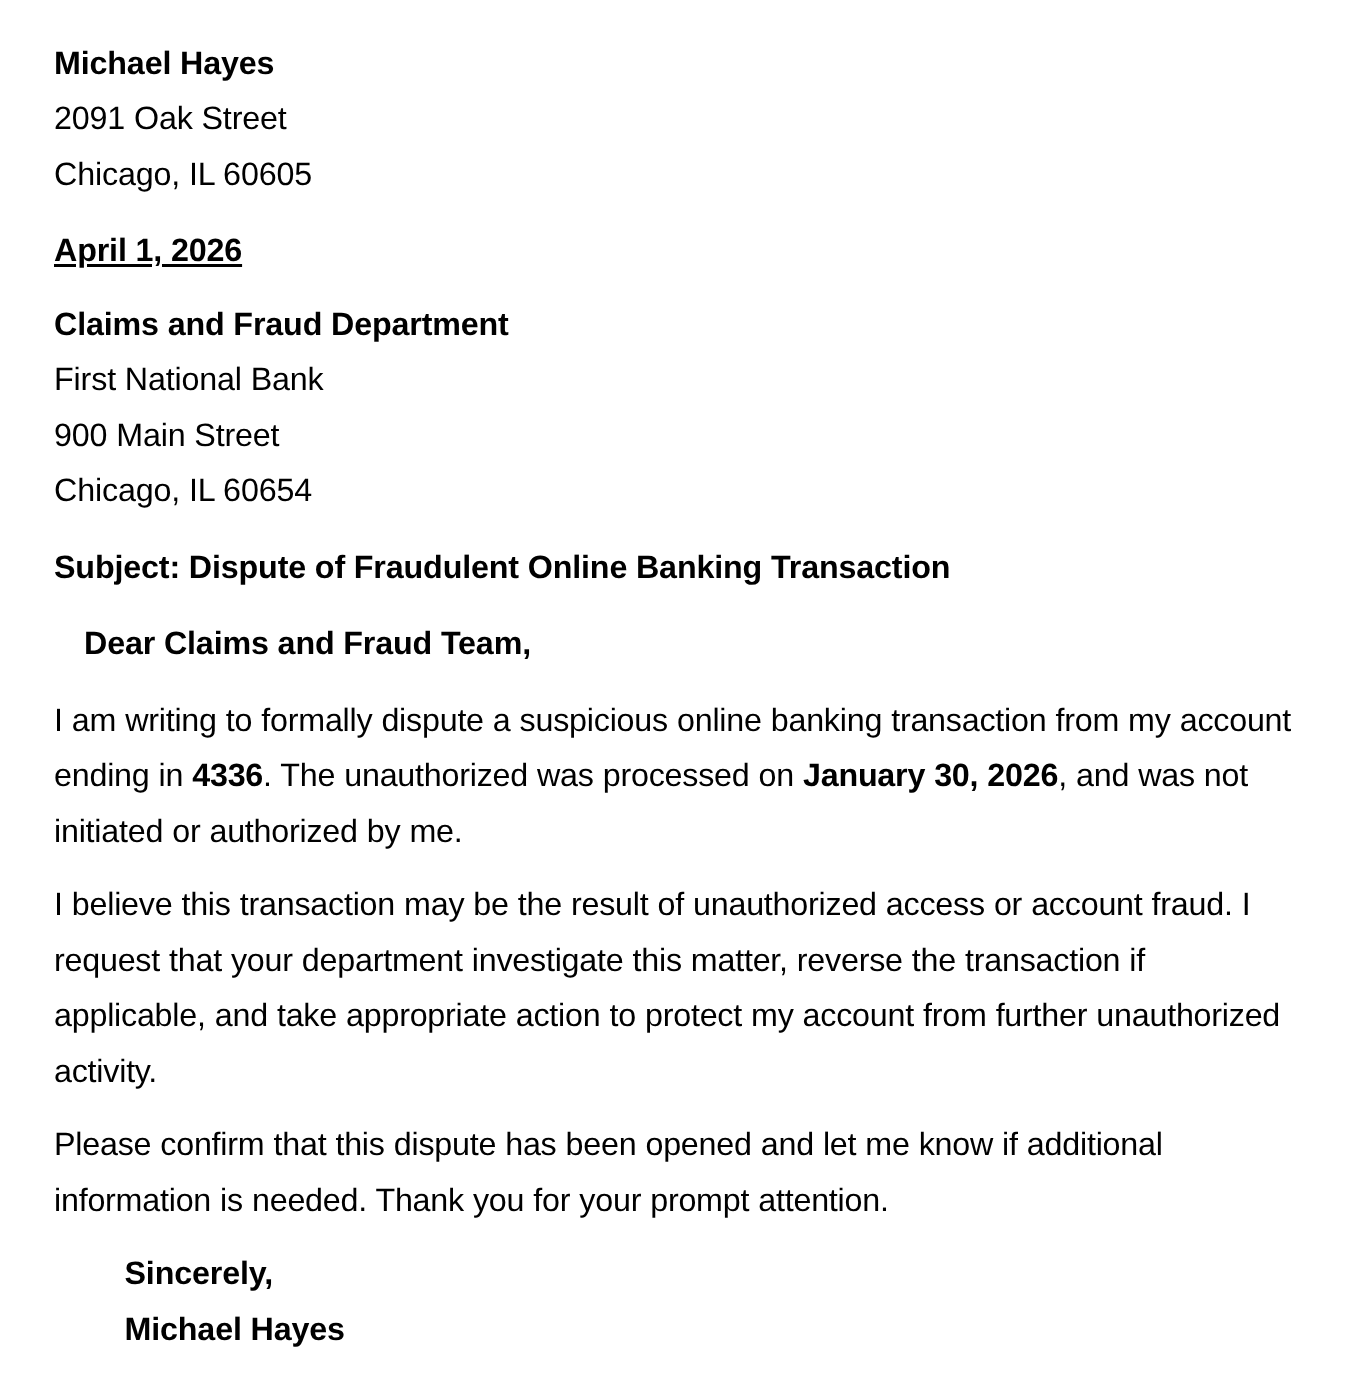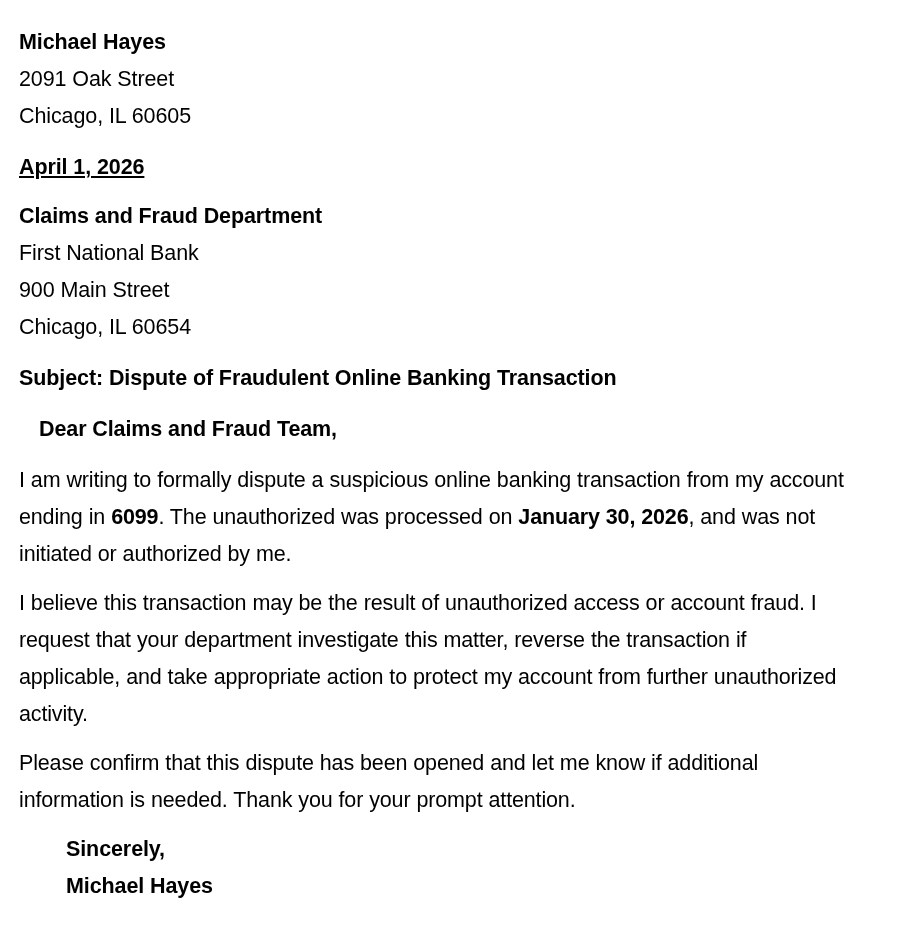--- a/index.html
+++ b/index.html
@@ -19,21 +19,21 @@
     position: relative;
     width: 900px;
     height: 933px;
     background: #ffffff;
     box-sizing: border-box;
     overflow: hidden;
   }
 
   .letter {
     position: absolute;
-    left: 19px;
+    left: 36px;
     top: 24px;
     width: 828px;
   }
 
   
   .block {
     margin: 0 0 15px 0;
   }
 
   .line {
@@ -97,21 +97,21 @@
     </div>
 
     <div class="block subject">
       <div class="line bold">Subject: Dispute of Fraudulent Online Banking Transaction</div>
     </div>
 
     <div class="block salutation">
       <div class="line bold">Dear Claims and Fraud Team,</div>
     </div>
 
-    <p class="para para-1"><span>I am writing to formally dispute a suspicious online banking transaction from my account ending in </span><b>6099</b><span>. The unauthorized was processed on </span><b>January 30, 2026</b><span>, and was not initiated or authorized by me.</span></p>
+    <p class="para para-1"><span>I am writing to formally dispute a suspicious online banking transaction from my account ending in </span><b>4336</b><span>. The unauthorized was processed on </span><b>January 30, 2026</b><span>, and was not initiated or authorized by me.</span></p>
 
     <p class="para para-2">I believe this transaction may be the result of unauthorized access or account fraud. I request that your department investigate this matter, reverse the transaction if applicable, and take appropriate action to protect my account from further unauthorized activity.</p>
 
     <p class="para para-3">Please confirm that this dispute has been opened and let me know if additional information is needed. Thank you for your prompt attention.</p>
 
     <div class="block closing">
       <div class="line bold">Sincerely,</div>
       <div class="line bold">Michael Hayes</div>
     </div>
 

